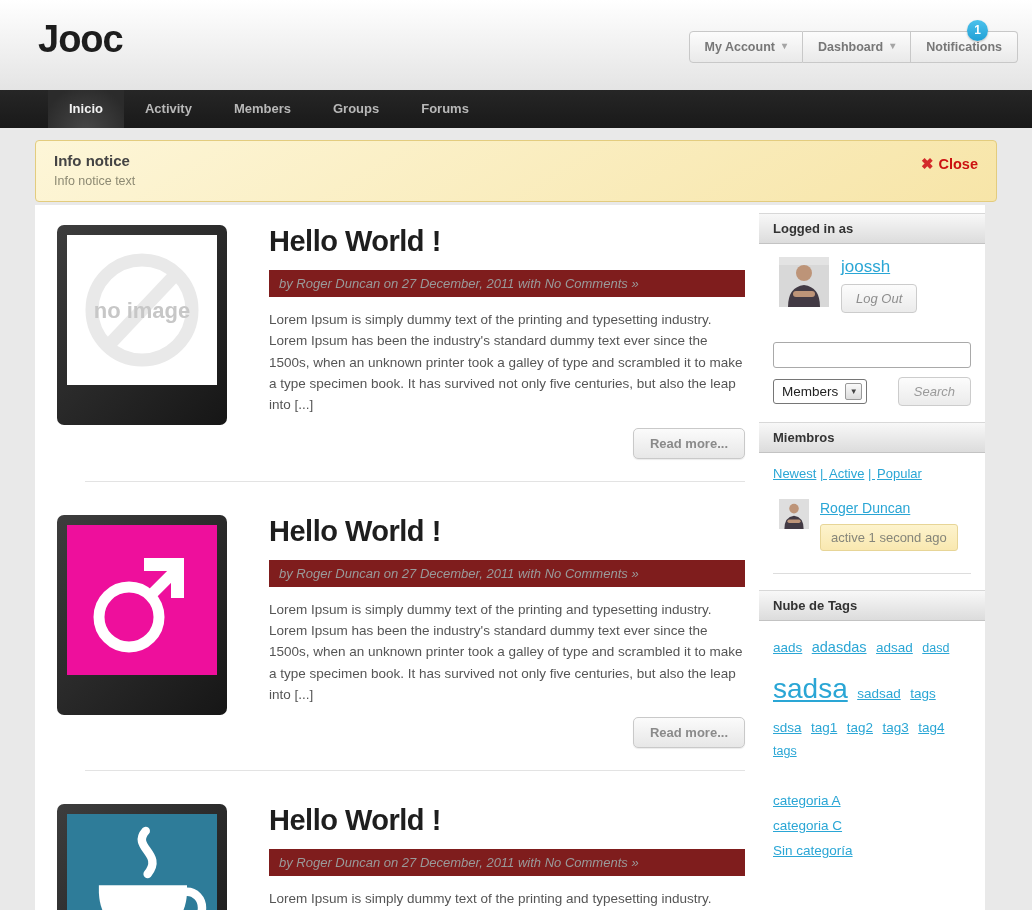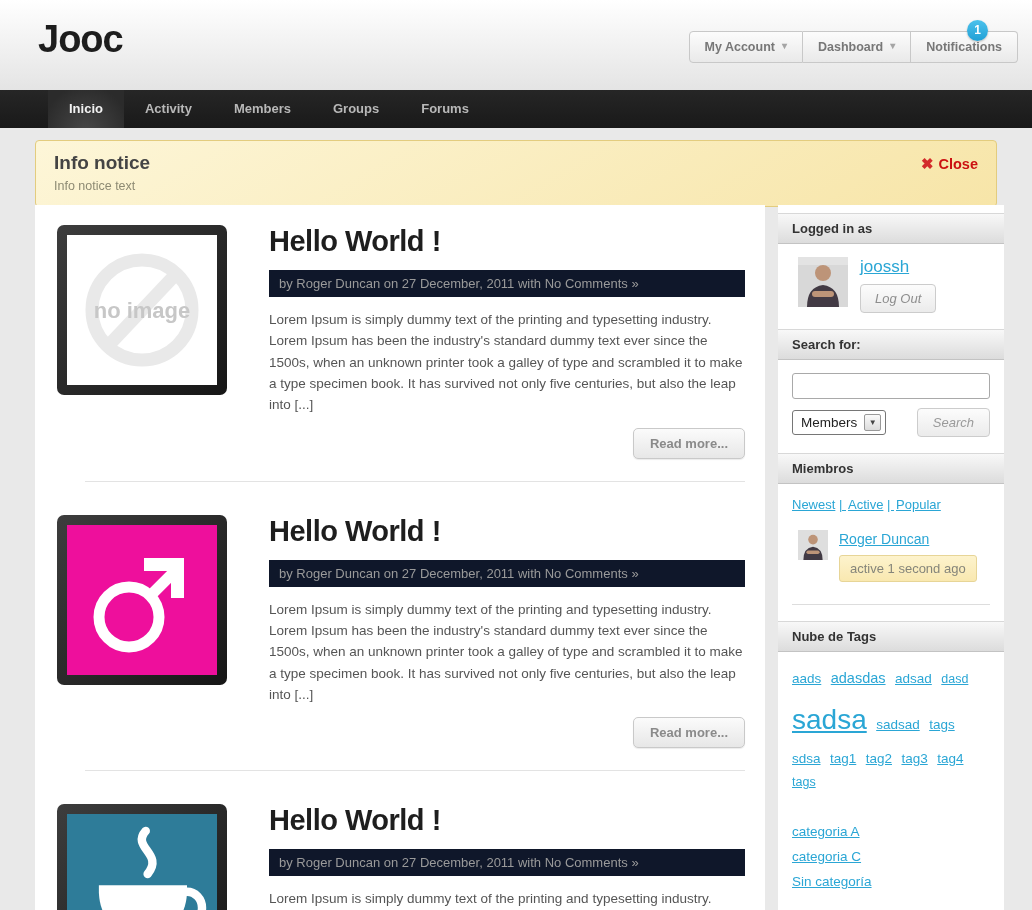--- a/index.html
+++ b/index.html
@@ -36,51 +36,51 @@
   .nav-item.active {
     color:#f2f2f2; background:radial-gradient(ellipse at 50% 110%, #474747 0%, #2b2b2b 80%);
   }
 
   
   #notice {
     position:relative; margin:12px 35px 0; padding:11px 18px 13px;
     background:linear-gradient(150deg,#fdf6d8 0%, #f7e5a8 100%);
     border:1px solid #e3cc7e; border-radius:4px;
   }
-  .notice-title { font-size:19px; font-weight:bold; color:#444; }
+  .notice-title { font-size:15px; font-weight:bold; color:#444; }
   .notice-text  { font-size:12.5px; color:#8d8a73; margin-top:5px; }
   .notice-close { position:absolute; right:18px; top:14px; display:flex; align-items:center; gap:5px;
     color:#cc1111; font-weight:bold; font-size:14.5px; cursor:pointer; }
   .notice-close .x { font-size:15px; color:#d32b2b; }
 
   
   #posts-box { position:absolute; left:35px; top:205px; width:730px; height:705px; background:#fff; }
   .post { padding:20px 20px 0 22px; }
   .post::after { content:""; display:block; clear:both; }
   .thumb {
-    float:left; width:170px; height:170px; padding:10px; border-radius:7px;
+    float:left; width:170px; height:200px; padding:10px; border-radius:7px;
     background:linear-gradient(135deg,#3d3d3d 0%, #161616 100%);
   }
   .thumb-inner { width:150px; height:150px; display:flex; align-items:center; justify-content:center; }
   .thumb-inner.no-image { background:#fff; }
   .thumb-inner.male     { background:#ee0f9c; }
   .thumb-inner.coffee   { background:#2e7c99; }
   .post-content { margin-left:212px; }
   .post-title { font-size:29px; font-weight:bold; color:#1e1e1e; margin:0 0 12px; letter-spacing:-0.5px; }
-  .post-meta { background:#0f172a; color:#9a9a9a; font-size:13px; padding:6px 10px; margin-bottom:12px; }
+  .post-meta { background:#7f1d1d; color:#9a9a9a; font-size:13px; padding:6px 10px; margin-bottom:12px;font-style:italic; }
   .post-excerpt { font-size:13.5px; color:#555; line-height:1.58; margin:0 0 12px; }
   .read-more {
     float:right; background:linear-gradient(#fbfbfb,#e7e7e7); border:1px solid #c9c9c9; border-radius:5px;
     padding:7px 16px; color:#8a8a8a; font-size:13px; font-weight:bold; font-family:inherit; cursor:pointer;
     box-shadow:0 1px 1px rgba(0,0,0,.08);
   }
   .divider { border-top:1px solid #e3e3e3; margin:22px 20px 13px 50px; }
 
   
-  #sidebar { position:absolute; left:778px; top:205px; width:226px; height:705px; background:#fff; padding-top:8px; }
+  #sidebar { position:absolute; left:759px; top:205px; width:226px; height:705px; background:#fff; padding-top:8px; }
   .sb-header {
     background:linear-gradient(#f8f8f8,#dcdcdc); border-top:1px solid #d8d8d8; border-bottom:1px solid #c3c3c3;
     padding:7px 14px; font-size:13px; font-weight:bold; color:#333;
   }
   .sb-body { padding:13px 14px 16px; }
   .login-row { display:flex; gap:12px; align-items:flex-start; padding-left:6px; }
   .avatar { width:50px; height:50px; display:block; }
   .avatar-sm { width:30px; height:30px; display:block; }
   .username { font-size:17px; }
   .logout-btn, .search-btn {
@@ -226,21 +226,20 @@
         <path d="M9 50 Q9 30 25 28 Q41 30 41 50 Z" fill="#423a44"></path>
         <rect x="14" y="34" width="22" height="6" rx="3" fill="#bd9478"></rect>
       </svg>
       <div>
         <a class="username">joossh</a><br>
         <button class="logout-btn">Log Out</button>
       </div>
     </div>
   </div>
 
-  <div class="sb-header">Search for:</div>
   <div class="sb-body">
     <input class="search-input" type="text" value="" style="">
     <div class="search-row">
       <div class="fake-select">
         <span>Members</span>
         <span class="select-arrow">▼</span>
       </div>
       <button class="search-btn">Search</button>
     </div>
   </div>

